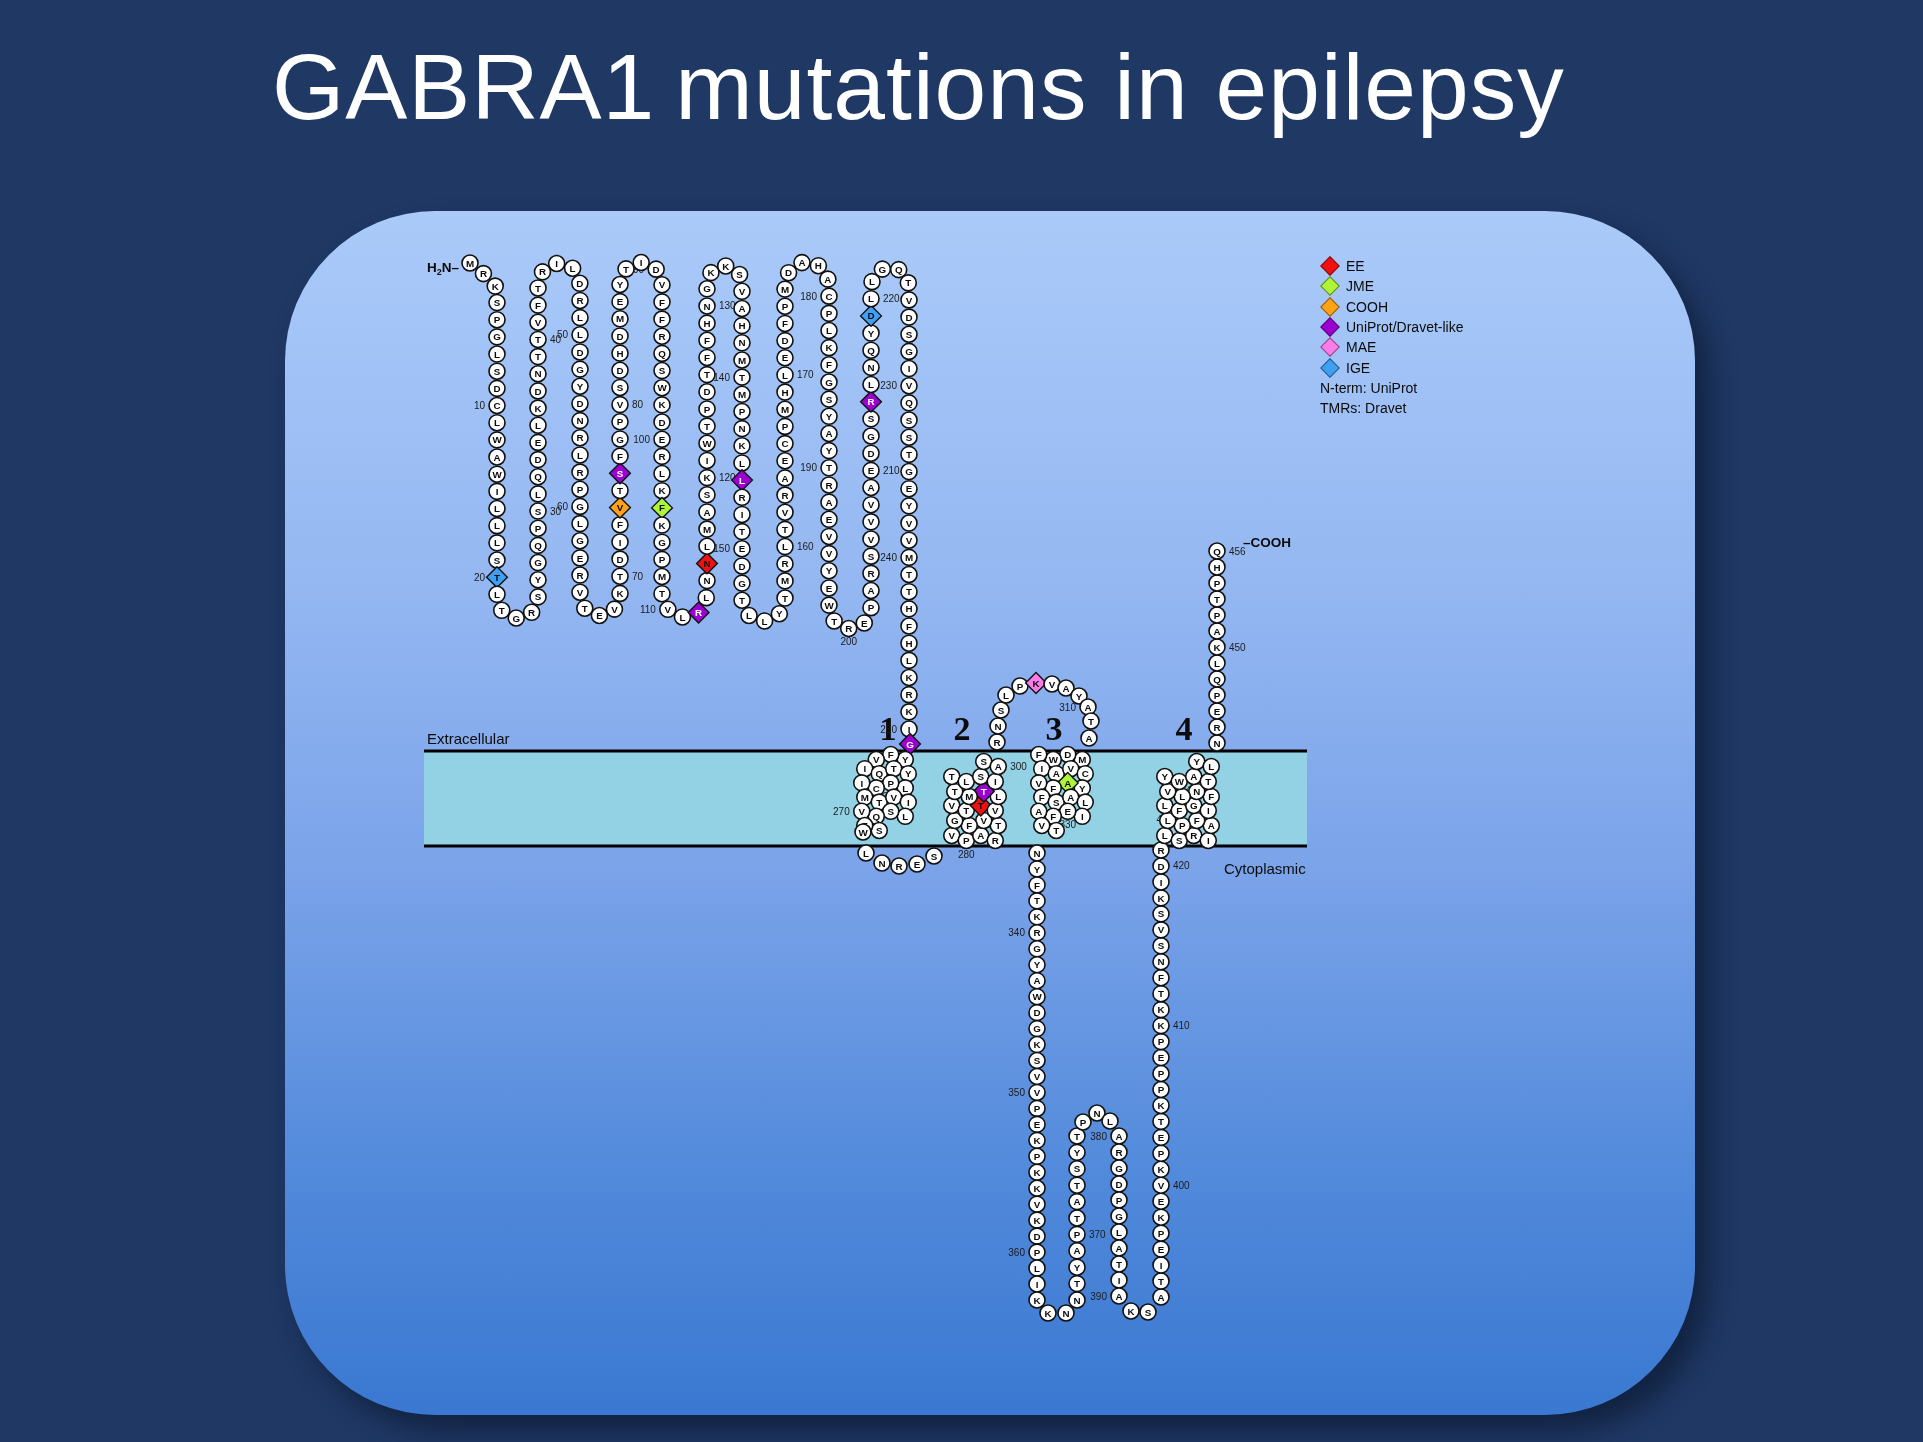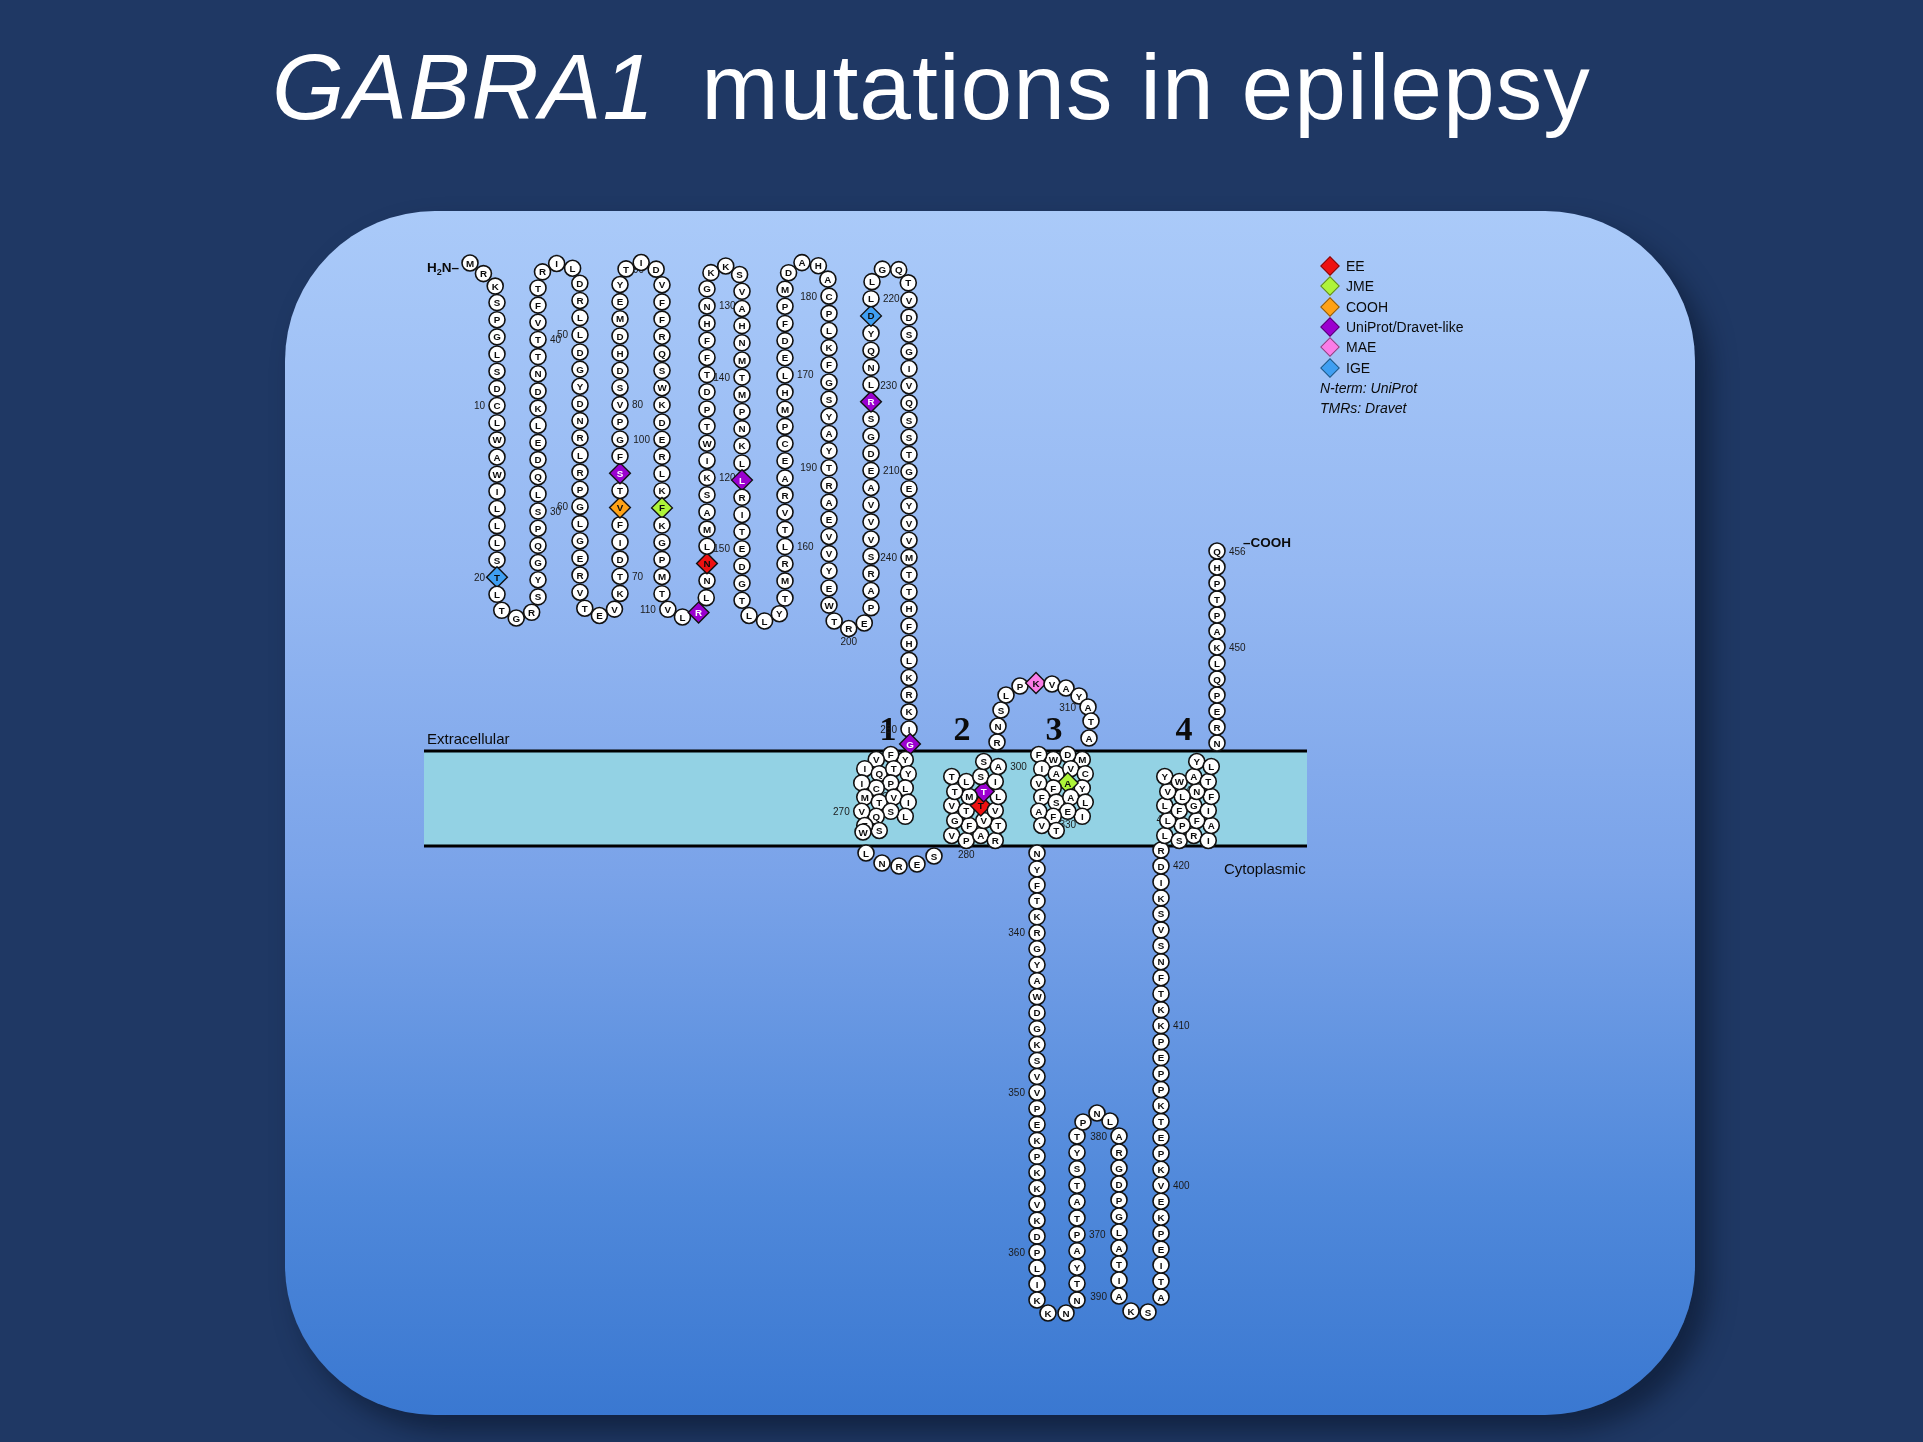--- a/index.html
+++ b/index.html
@@ -1,31 +1,31 @@
 <!DOCTYPE html>
 <html><head>
 <meta charset="utf-8">
 <style>
   html,body{margin:0;padding:0;background:#1f3864;}
   .stage{position:relative;width:1923px;height:1442px;overflow:hidden;
          font-family:"Liberation Sans",sans-serif;background:#1f3864;}
   .title{position:absolute;left:272px;top:34px;color:#ffffff;font-size:93px;
          letter-spacing:1px;white-space:nowrap;}
-  .title .gene{font-style:italic;margin-right:46px;}
+  .title .gene{margin-right:20px;}
   .panel{position:absolute;left:285px;top:211px;width:1410px;height:1204px;
          border-radius:150px;
          background:linear-gradient(180deg,#aacaf9 0%,#95b8f2 30%,#7aa3e9 55%,#4f88da 82%,#3a78d1 100%);
          box-shadow:14px 16px 26px rgba(8,18,38,0.55);}
   svg.snake{position:absolute;left:0;top:0;}
   .legend{position:absolute;left:1320px;top:256px;}
   .legend-row{display:flex;align-items:center;height:20.3px;text-align:right;}
   .legend-diamond{width:12px;height:12px;transform:rotate(45deg);
                   margin:0 9px 0 3px;border:1px solid rgba(0,0,0,0.45);flex:0 0 auto;}
   .legend-label,.legend-note{font-size:14px;color:#0b0b0b;white-space:nowrap;}
-  .legend-note{line-height:20.3px;font-style:italic;}
+  .legend-note{line-height:20.3px;}
 </style>
 </head>
 <body>
 
 <div class="stage">
   <div class="title">
     <span class="gene">GABRA1</span><span class="rest">mutations in epilepsy</span>
   </div>
   <div class="panel"></div>
   <svg class="snake" id="snake" width="1923" height="1442" viewBox="0 0 1923 1442">

